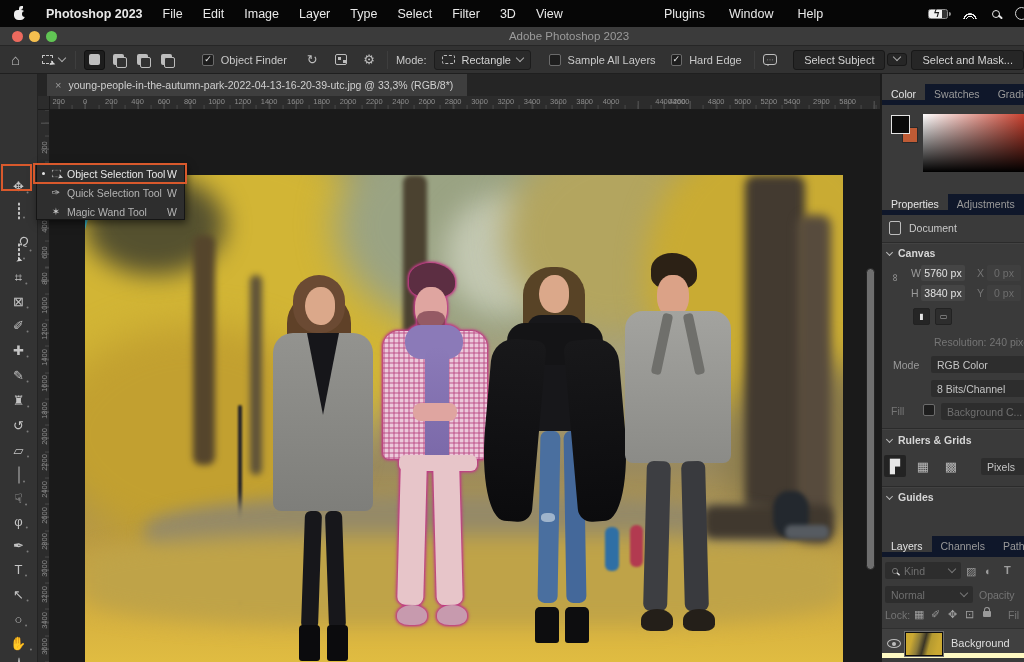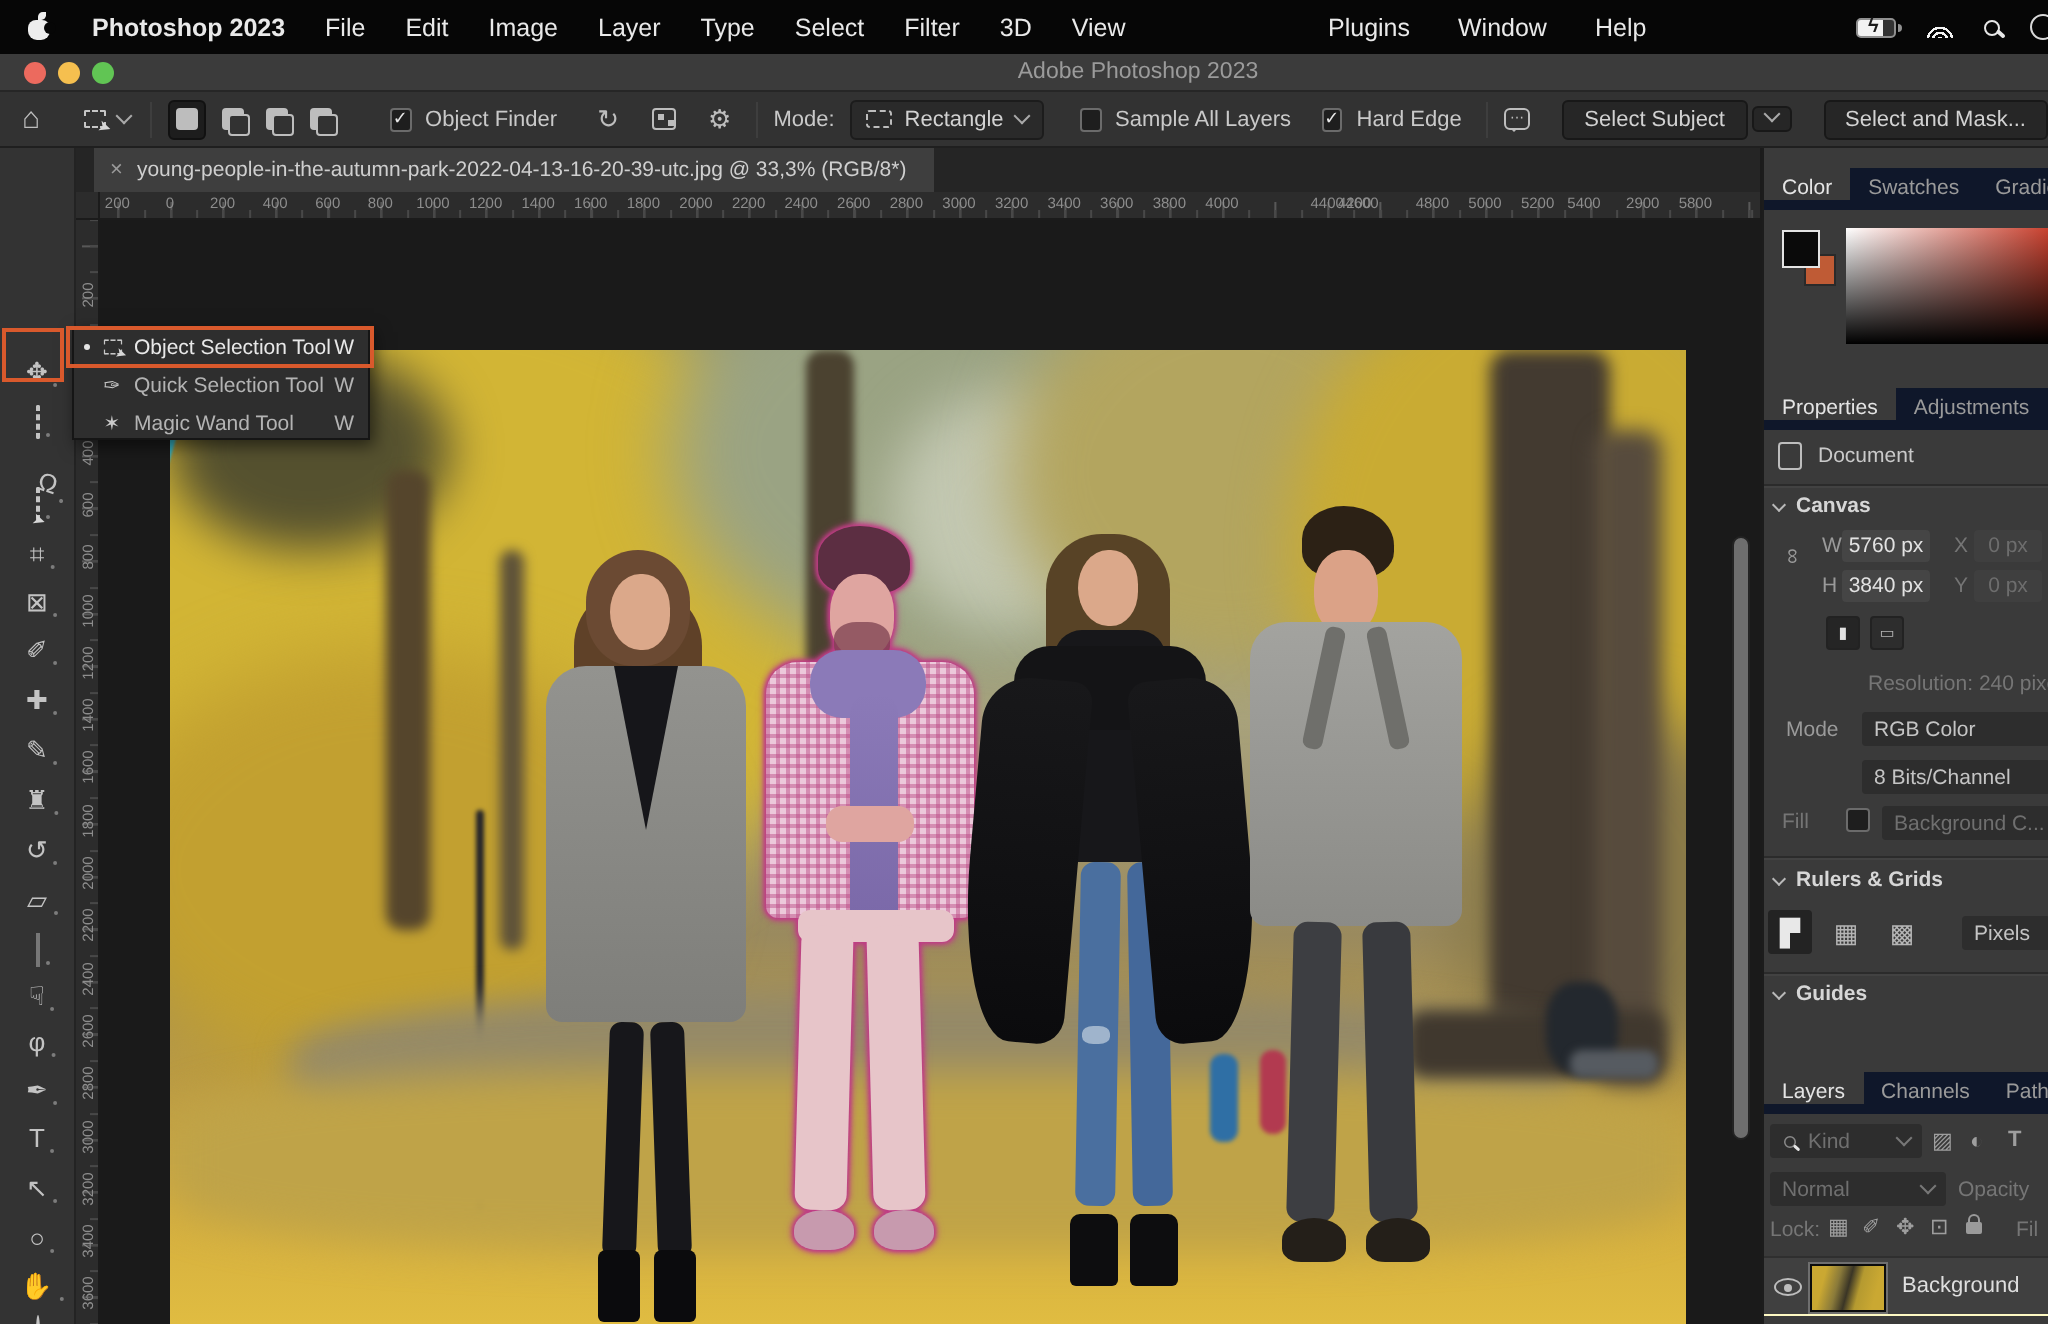--- a/index.html
+++ b/index.html
@@ -203,21 +203,21 @@
     <span class="cb checked" style="margin-left:15px;">
         <span class="tick">✓</span>
       </span>
     <span style="margin-left:7px;">Hard Edge</span>
     <span class="vsep" style="margin-left:12px;"></span>
     <span class="bubble">⋯</span>
     <button class="psbtn" style="margin-left:16px;">Select Subject</button>
     <span class="psbtn" style="margin-left:2px;padding:3px 6px 5px 6px;">
         <span class="caret"></span>
       </span>
-    <button class="psbtn" style="margin-left:16px;">Select and Mask...</button>
+    <button class="psbtn" style="margin-left:4px;">Select and Mask...</button>
   </div>
 
   <div id="toolbar">
 
   <span class="tool" style="top: 112px;">✥</span>
       <span class="tool" style="top: 137px;"><span class="marq"></span></span>
       <span class="tool" style="top: 161px; transform: rotate(18deg);">Ω</span>
       <span class="tool" style="top: 178px;"><span class="objsel"><i>➤</i></span></span>
       <span class="tool" style="top: 203px;">⌗</span>
       <span class="tool" style="top: 227px;">⊠</span>
@@ -485,20 +485,20 @@
       <span class="caret" style="margin-left:auto;border-color:#777;"></span>
     </span>
     <span class="plbl dim" style="left:97px;top:515px;width:46px;overflow:hidden;">Opacity</span>
     <span class="plbl dim" style="left:3px;top:535px;">Lock:</span>
     <span class="rowico" style="left:32px;top:535px;">▦</span>
     <span class="rowico" style="left:49px;top:535px;">✐</span>
     <span class="rowico" style="left:66px;top:535px;">✥</span>
     <span class="rowico" style="left:83px;top:535px;">⊡</span>
     <span class="lockico" style="left:101px;top:537px;"></span>
     <span class="plbl dim" style="left:126px;top:535px;width:17px;overflow:hidden;">Fil</span>
-    <div class="abs" style="left:0;top:554px;width:143px;height:30px;background:#404040;border-top:1px solid #2f2f2f;border-bottom:1px solid #fef9c3;">
+    <div class="abs" style="left:0;top:554px;width:143px;height:30px;background:#404040;border-top:1px solid #2f2f2f;border-bottom:5px solid #fef9c3;">
       <span class="eye" style="left:5px;top:10px;"></span>
       <span class="lthumb" style="left:23px;top:3px;"></span>
       <span class="abs" style="left:69px;top:8px;color:#dedede;font-size:11px;">Background</span>
     </div>
   </div>
 
 </div>
 
 </body></html>

